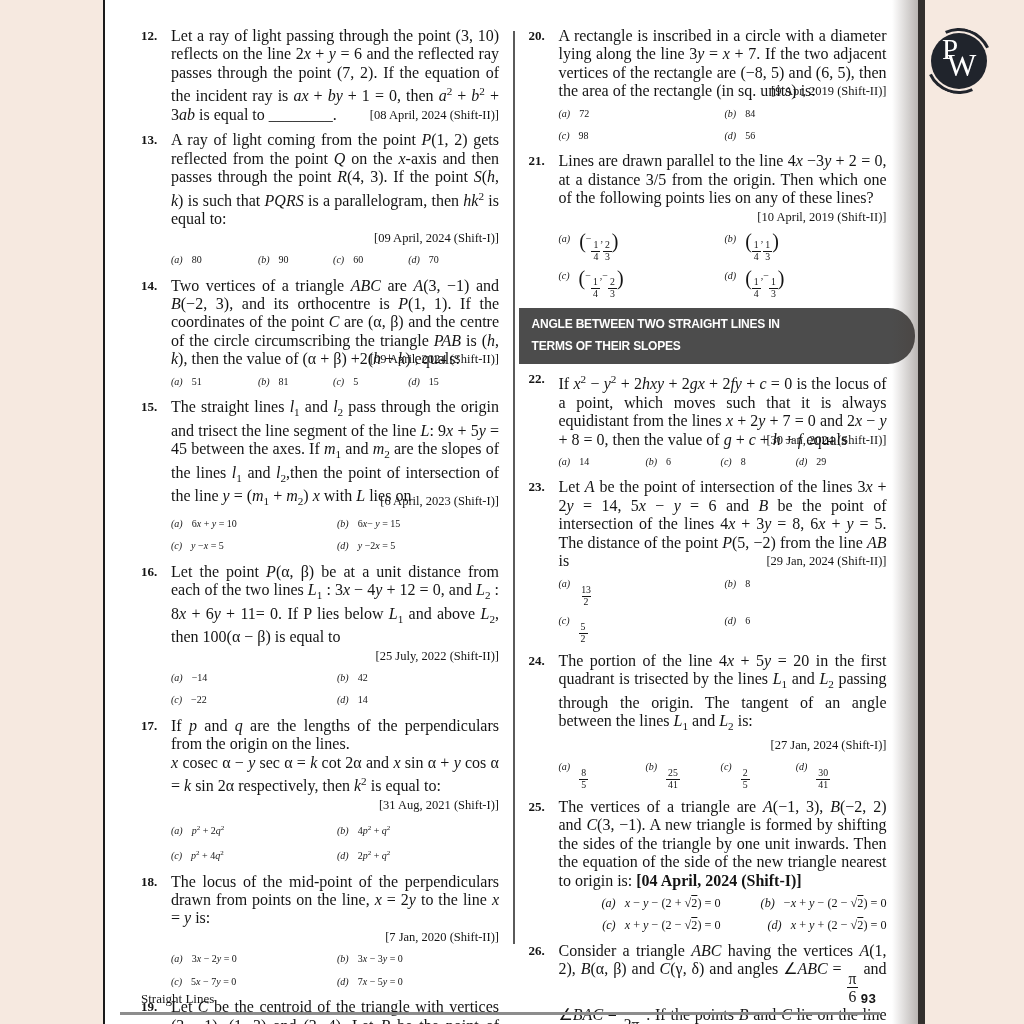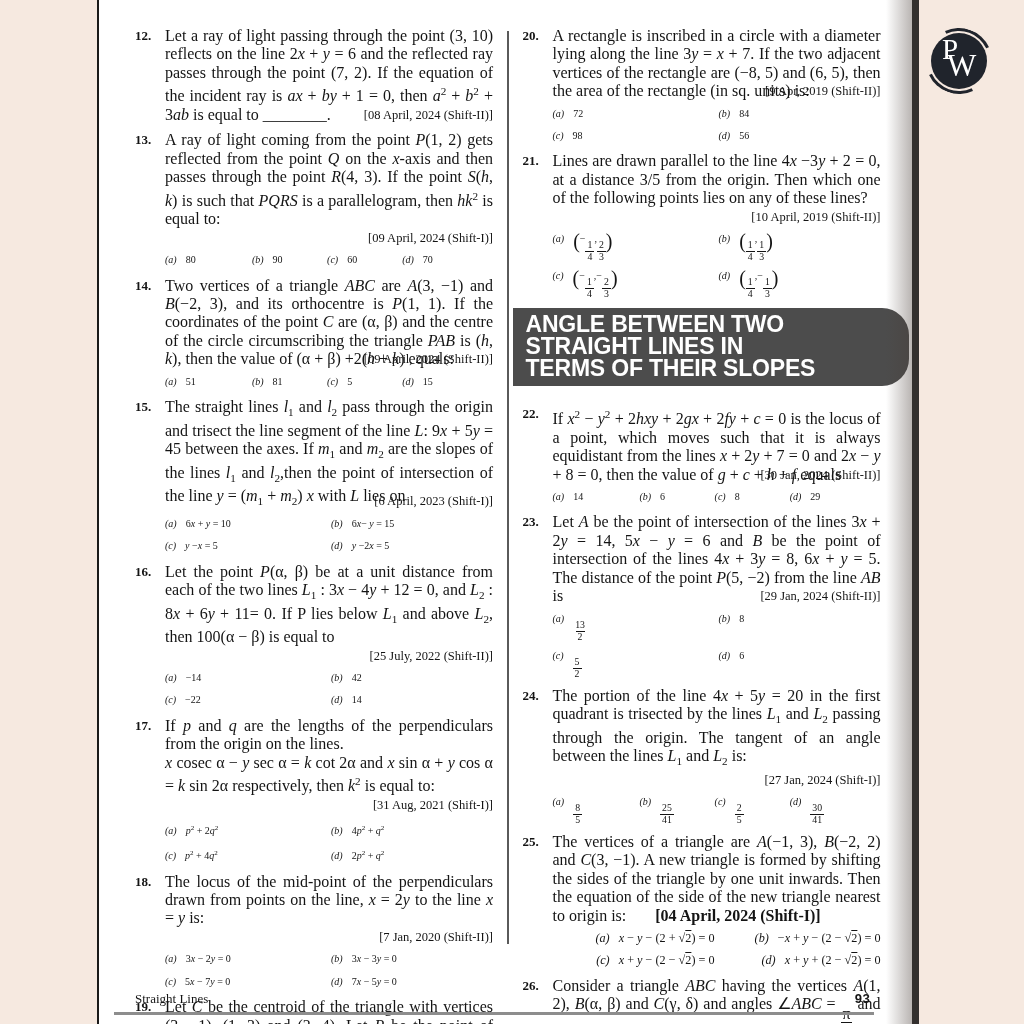--- a/index.html
+++ b/index.html
@@ -2,39 +2,39 @@
 <html><head>
 <meta charset="utf-8">
 <style>
   html,body{margin:0;padding:0;}
   body{
     width:1024px;height:1024px;position:relative;overflow:hidden;
     background:#f6e9e0;color:#141414;
     font-family:"Liberation Serif",serif;
   }
   .page{
-    position:absolute;left:97px;top:0;width:822px;height:1024px;
+    position:absolute;left:103px;top:0;width:822px;height:1024px;
     background:#ffffff;border-left:2px solid #1a1a1a;box-sizing:border-box;
   }
   .edge-shadow{position:absolute;top:0;bottom:0;right:7px;width:26px;
     background:linear-gradient(to right,rgba(255,255,255,0),rgba(72,60,54,.38));}
   .edge-border{position:absolute;top:0;bottom:0;right:0;width:7px;background:#33302e;}
 
   .columns{position:absolute;left:0;top:0;right:7px;bottom:0;
     padding:27px 26px 50px 36px;display:flex;box-sizing:border-box;}
   .col{width:358px;flex:0 0 358px;}
   .col-divider{width:1.5px;background:#5a5a5a;margin:4px 14px 30px 14px;}
 
   .q{display:flex;margin-bottom:7px;}
   .qnum{flex:0 0 30px;width:30px;font-weight:bold;font-size:13px;line-height:18.4px;}
   .qbody{flex:1;min-width:0;}
   .qtext{font-size:16px;line-height:18.4px;text-align:justify;}
   .qdate{font-weight:normal;font-size:12.5px;line-height:18.4px;text-align:right;white-space:nowrap;}
   .qdate.overlap{margin-top:-18.4px;}
-  .qdate-embed{white-space:nowrap;margin-left:25px;}
+  .qdate-embed{white-space:nowrap;}
 
   .opts{display:grid;margin-top:4px;row-gap:4px;column-gap:4px;}
   .opts.cols2{grid-template-columns:1fr 1fr;}
   .opts.cols4{grid-template-columns:1.05fr .9fr .9fr 1.15fr;}
   .opts.small{font-size:12px;text-align:right;}
   .opt{font-size:10px;line-height:18.4px;}
   .opts.small .opt{font-size:12.2px;}
   .opt .olabel{font-style:italic;margin-right:9px;}
 
   .fr{display:inline-flex;flex-direction:column;align-items:center;
@@ -42,23 +42,23 @@
   .fr .n{padding:0 2px;display:block;}
   .fr .d{border-top:1px solid #141414;padding:0 2px;display:block;}
   .bp{font-size:2em;font-weight:400;vertical-align:-0.28em;line-height:0;}
   .rad{text-decoration:overline;}
   sup{font-size:0.7em;}
   sub{font-size:0.7em;}
 
   .banner{
     background:#4c4c4c;color:#ffffff;
     font-family:"Liberation Sans",sans-serif;font-weight:bold;
-    font-size:23px;line-height:22px;letter-spacing:-0.2px;
+    font-size:12px;line-height:22px;letter-spacing:-0.2px;
     padding:5px 14px 7px 13px;border-radius:0 27px 27px 0;
-    margin:8px -28px 19px -10px;
+    margin:8px -28px 6px -10px;
   }
 
   .footer{
     position:absolute;left:15px;right:45px;bottom:9px;
     border-bottom:3px solid #8d8d8d;
     display:flex;justify-content:space-between;align-items:flex-end;
     padding:0 4px 5px 21px;
   }
   .footer .chapter{font-weight:normal;font-size:13px;}
   .footer .pnum{font-weight:bold;font-size:13px;font-family:Liberation Mono, monospace;}

